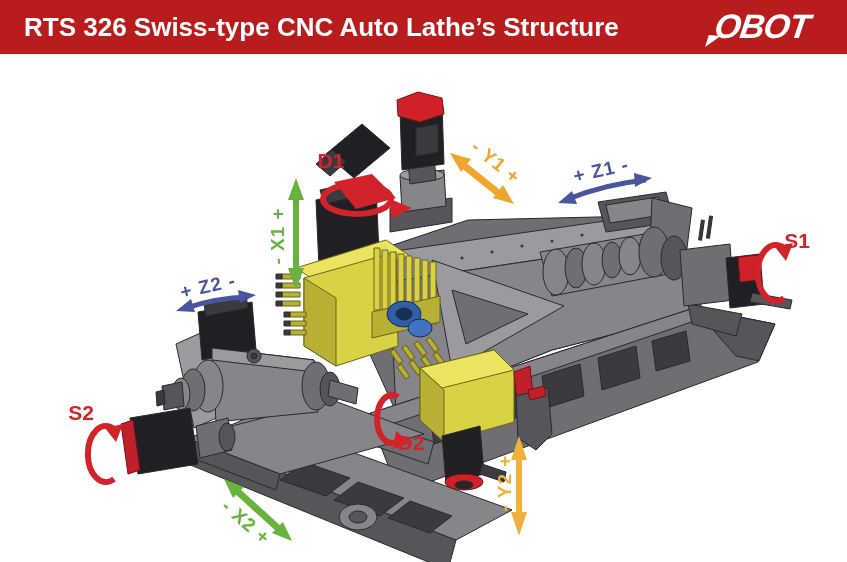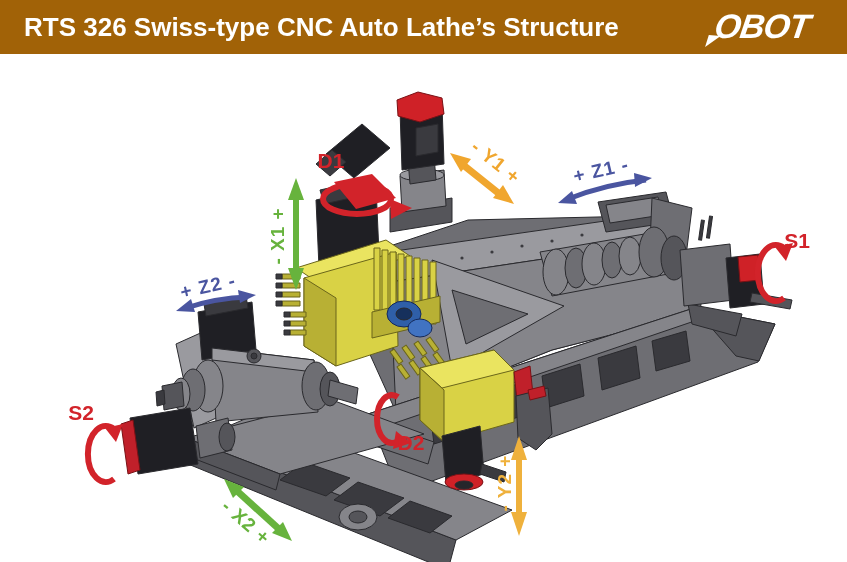--- a/index.html
+++ b/index.html
@@ -1,21 +1,21 @@
 <!DOCTYPE html>
 <html><head>
 <meta charset="utf-8">
 <style>
   html,body{margin:0;padding:0;background:#ffffff;}
   .stage{
     position:relative;width:847px;height:562px;background:#ffffff;overflow:hidden;
     font-family:"Liberation Sans", sans-serif;
   }
   .header{
-    position:absolute;left:0;top:0;width:847px;height:54px;background:#a16207;
+    position:absolute;left:0;top:0;width:847px;height:54px;background:#b91c1c;
     display:flex;align-items:center;justify-content:space-between;box-sizing:border-box;
     padding:0 20px 0 24px;
   }
   .header .title{
     color:#ffffff;font-size:26px;font-weight:bold;letter-spacing:0px;white-space:nowrap;
   }
   .logo{display:block;}
   .canvas{position:absolute;left:0;top:54px;width:847px;height:508px;background:#ffffff;margin-top:12px;}
   .canvas svg{display:block;}
   

